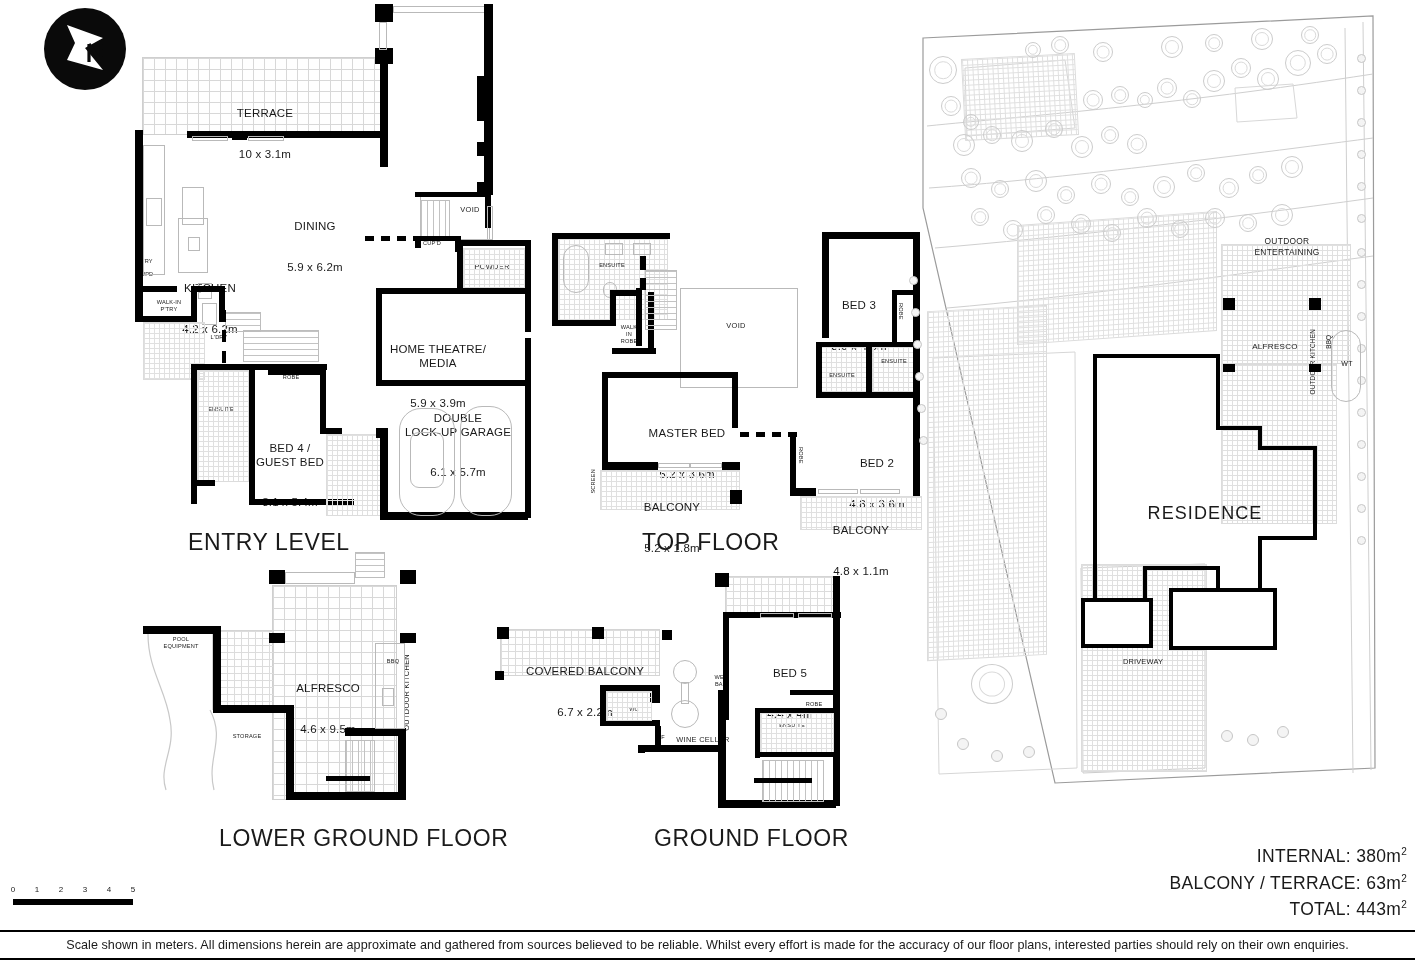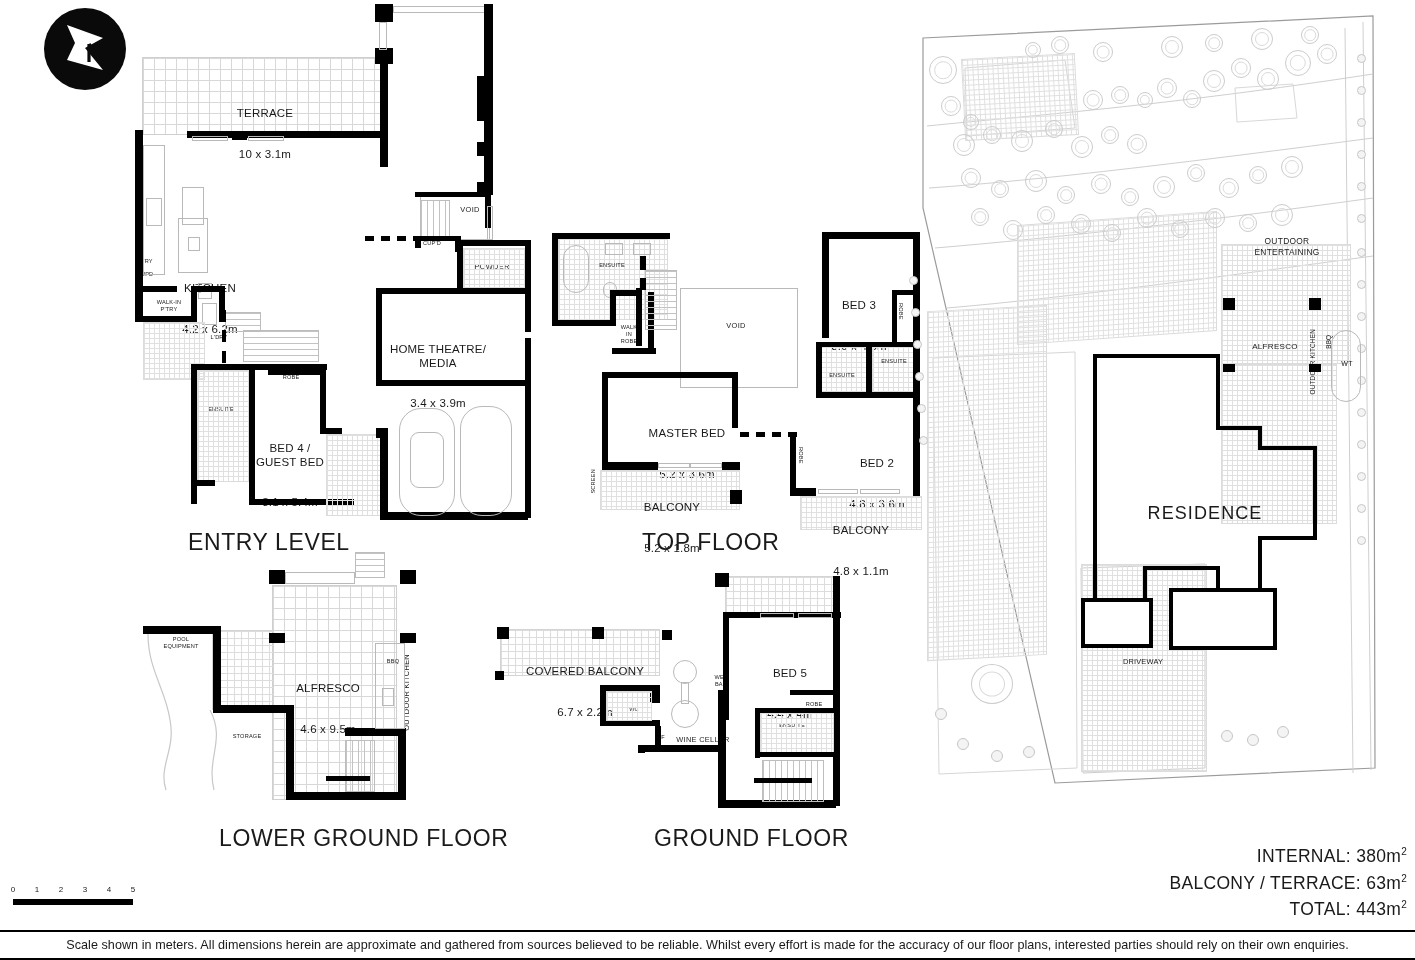--- a/index.html
+++ b/index.html
@@ -98,32 +98,41 @@
   <div style="position:absolute;left:0;top:0;width:545px;height:560px;">
 
     <div class="tile" style="left:142px;top:57px;width:245px;height:78px;"></div>
 
     <div class="lbl rm" style="left:200px;top:80px;width:130px;">
       <b>TERRACE</b>
       <b>10 x 3.1m</b>
     </div>
 
 
+    <div class="lbl rm" style="left:245px;top:193px;width:140px;">
+      <b>DINING</b>
+      <b>5.9 x 6.2m</b>
+    </div>
 
     <div class="lbl rm" style="left:145px;top:255px;width:130px;">
       <b>KITCHEN</b>
       <b>4.2 x 6.2m</b>
     </div>
 
     <div class="lbl rm" style="left:368px;top:316px;width:140px;">
       <b style="white-space:pre-line;">HOME THEATRE/
 MEDIA</b>
-      <b>3.4 x 3.9m</b>
-    </div>
-
+      <b>5.9 x 3.9m</b>
+    </div>
+
+    <div class="lbl rm" style="left:378px;top:385px;width:160px;">
+      <b style="white-space:pre-line;">DOUBLE
+LOCK-UP GARAGE</b>
+      <b>6.1 x 5.7m</b>
+    </div>
 
     <div class="lbl rm" style="left:230px;top:415px;width:120px;">
       <b style="white-space:pre-line;">BED 4 /
 GUEST BED</b>
       <b>3.1 x 5.4m</b>
     </div>
 
     <div class="lbl sm" style="left:445px;top:206px;width:50px;">VOID</div>
     <div class="lbl xsm" style="left:412px;top:240px;width:40px;">CUP'D</div>
     <div class="lbl sm" style="left:462px;top:263px;width:60px;">POWDER</div>

